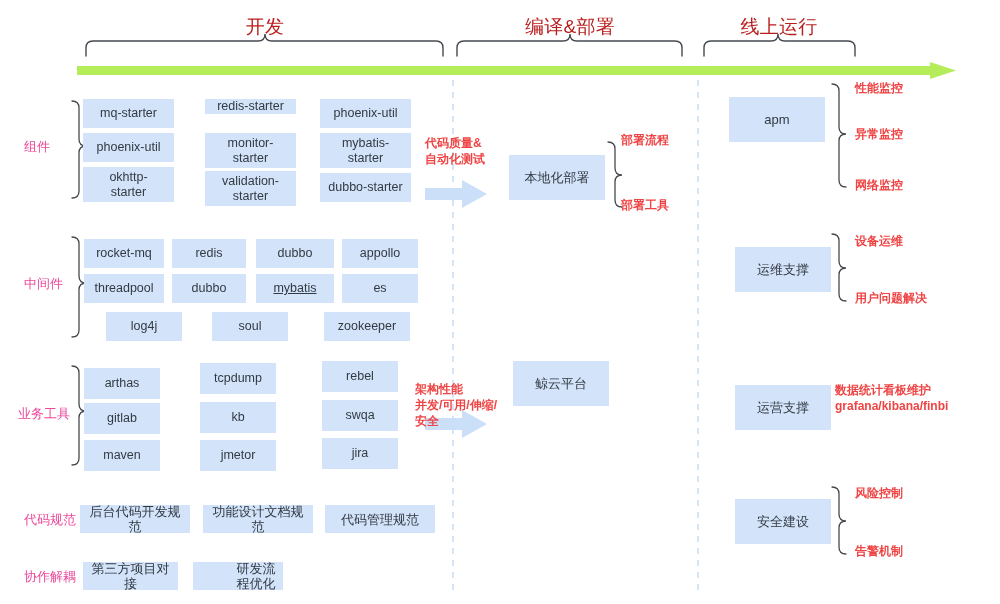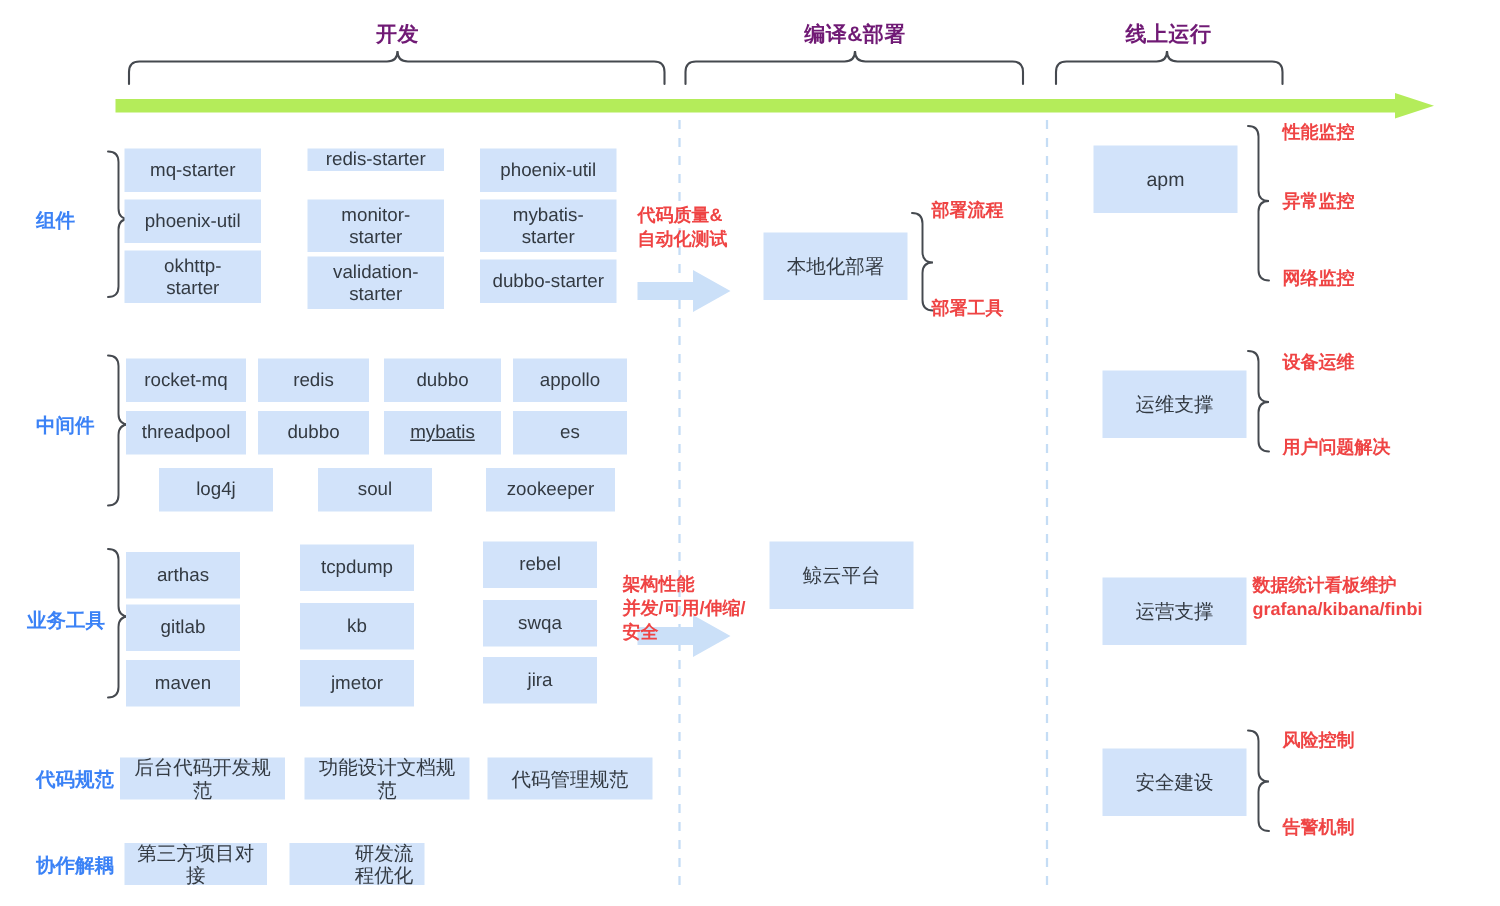--- a/index.html
+++ b/index.html
@@ -6,28 +6,27 @@
   body{
     width:1000px;height:604px;position:relative;overflow:hidden;
     font-family:"Liberation Sans","DejaVu Sans",sans-serif;
     color:#333a42;
   }
   #canvas{position:absolute;inset:0;width:1000px;height:604px;}
   .abs{position:absolute;box-sizing:border-box;}
 
   
   .phase-label{
-    font-size:14px;color:#701a75;text-align:center;white-space:nowrap;
+    font-size:19px;color:#b91c1c;text-align:center;white-space:nowrap;
     letter-spacing:.3px;
-    font-weight:bold;
   }
 
   
   .row-label{
-    font-size:13px;color:#3b82f6;white-space:nowrap;font-weight:700;
+    font-size:13px;color:#ec4899;white-space:nowrap;font-weight:400;
   }
 
   
   .chip{
     background:#d2e3fa;color:#333a42;
     display:flex;align-items:center;justify-content:center;
     text-align:center;font-size:12.5px;line-height:15px;
     padding:2px 4px;white-space:pre-line;
   }
   .chip.big{font-size:13px;}

